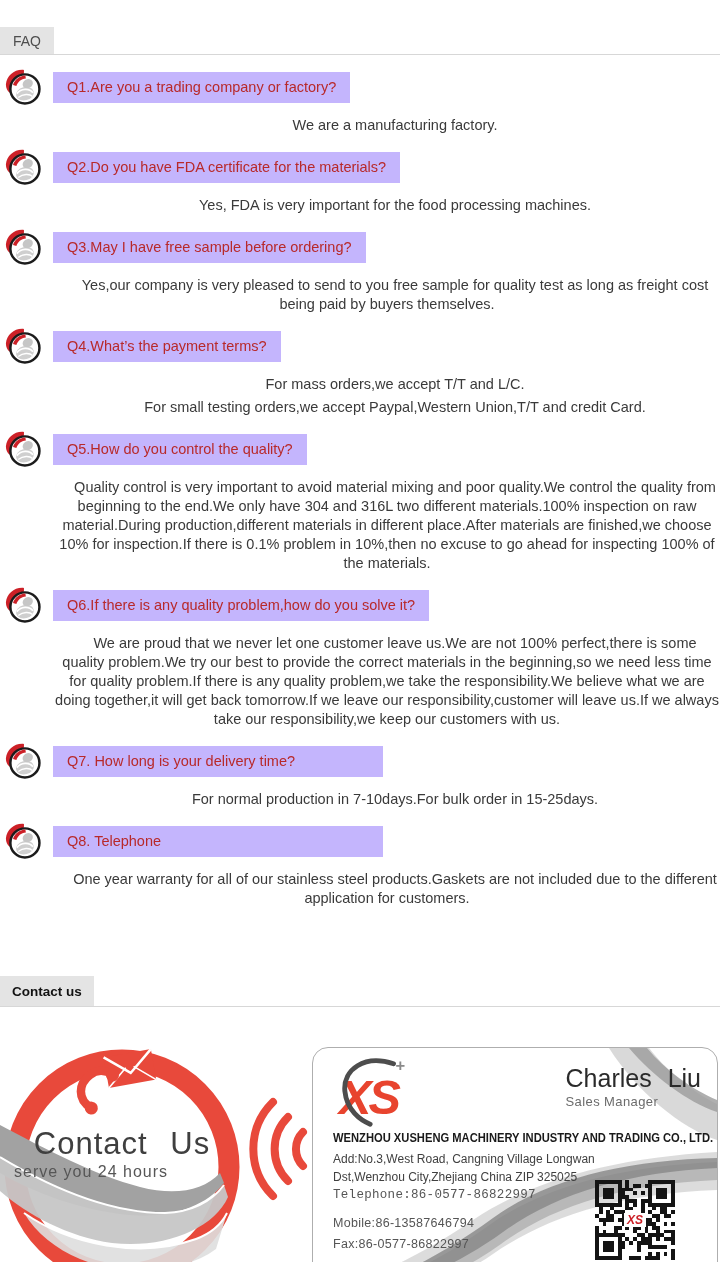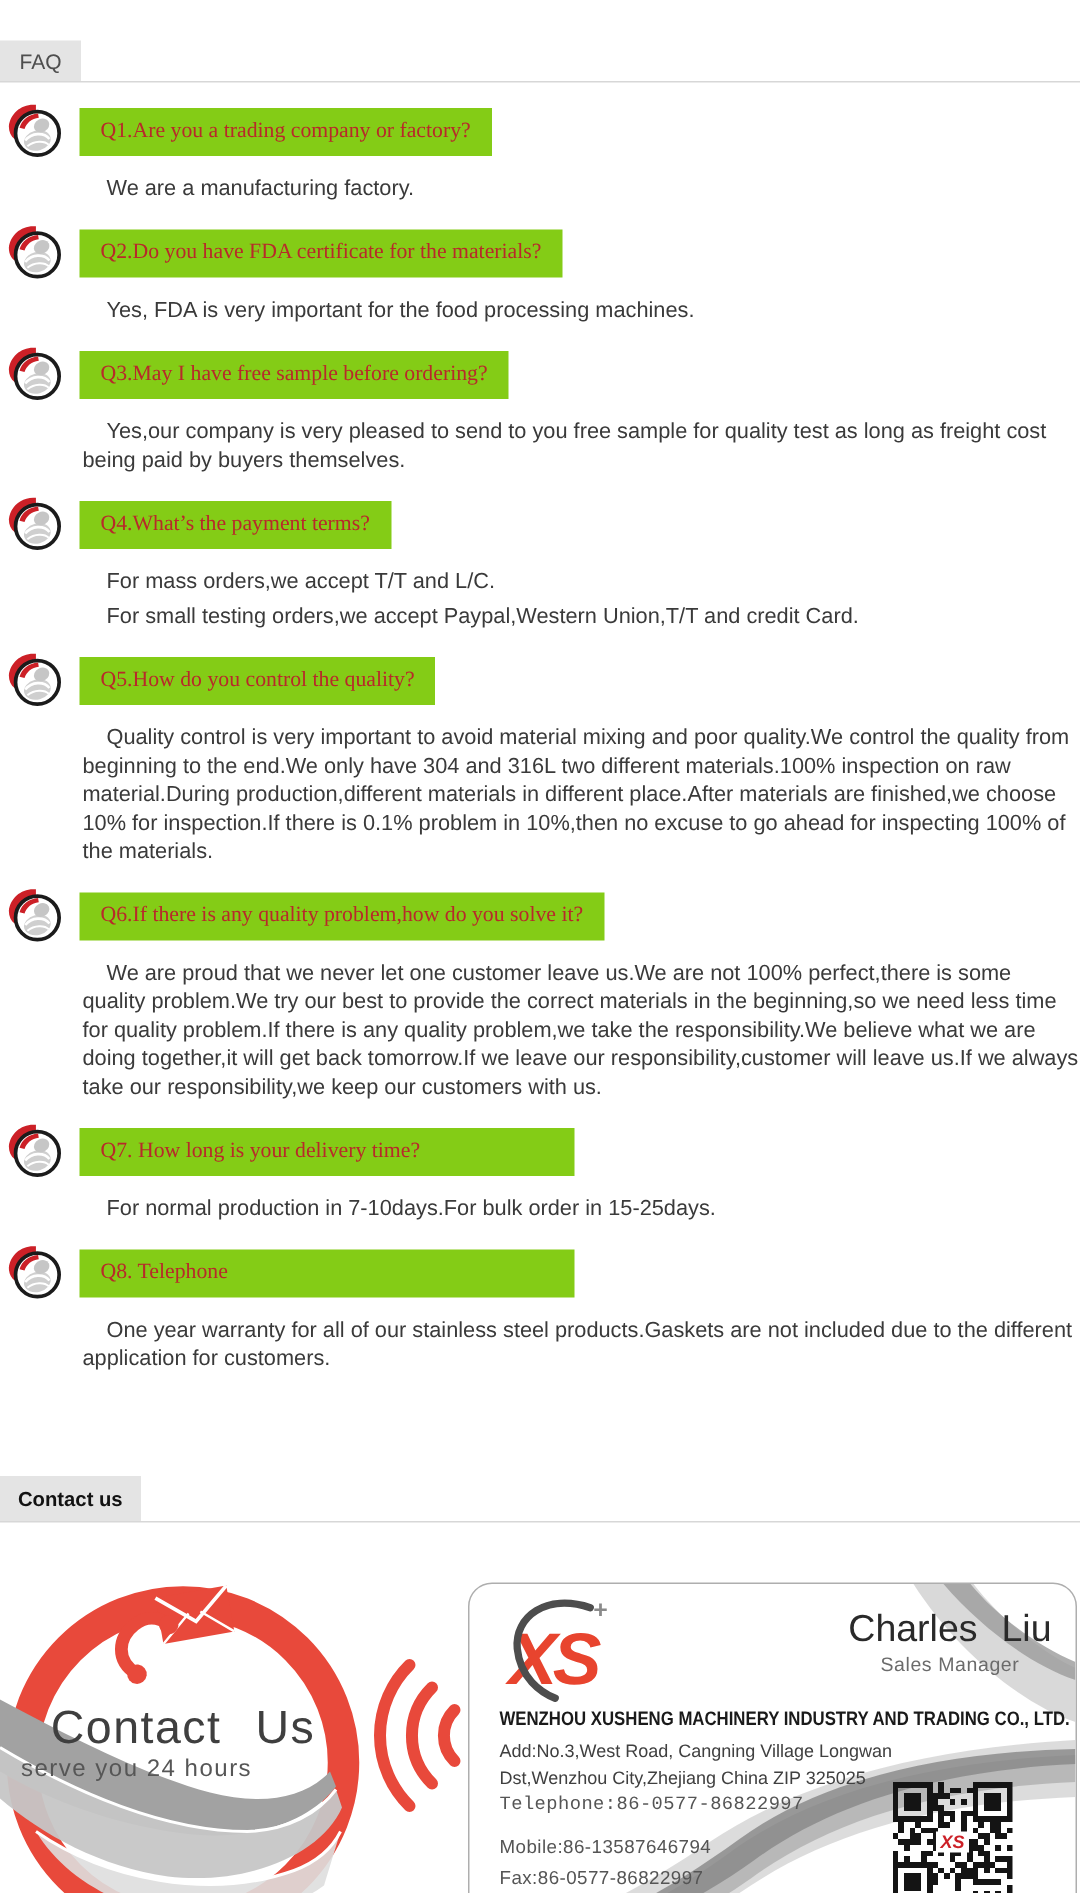--- a/index.html
+++ b/index.html
@@ -5,35 +5,35 @@
   html,body{margin:0;padding:0;background:#fff;}
   .page{width:720px;min-height:1262px;background:#fff;font-family:"Liberation Sans",sans-serif;padding-top:27px;box-sizing:border-box;overflow:hidden;}
   
   .tabbar{border-bottom:1px solid #d7d7d7;}
   .tab{display:inline-block;background:#e4e4e4;padding:6px 13px 5px;font-size:14px;color:#4e4e4e;}
   .tab-bold{font-weight:bold;color:#121212;font-size:13.5px;padding:8px 12px 7px;}
   
   .faq-list{padding-bottom:4px;}
   .faq-item{position:relative;margin-top:17px;padding-left:53px;}
   .op-icon{position:absolute;left:4px;top:-4px;width:38px;height:38px;}
-  .q-box{display:inline-block;background:#84cc16;padding:7px 14px 8px;font-size:14.5px;color:#b8292a;font-family:Liberation Serif, serif;}
+  .q-box{display:inline-block;background:#c4b5fd;padding:7px 14px 8px;font-size:14.5px;color:#b8292a;}
   .q-box.wide{min-width:302px;}
-  .answer{margin:13px 666px 0 2px;margin-right:0;max-width:664px;text-indent:16px;font-size:14.5px;color:#3a3a3a;line-height:19px;}
+  .answer{margin:13px 666px 0 2px;margin-right:0;max-width:664px;text-indent:16px;font-size:14.5px;color:#3a3a3a;line-height:19px;text-align:center;}
   .answer + .answer{margin-top:4px;}
   .contact-bar{margin-top:64px;}
   
   .contact-section{position:relative;height:310px;}
   .badge-svg{position:absolute;left:0;top:0;width:300px;height:310px;}
   .badge-title{position:absolute;left:14px;top:119px;width:216px;text-align:center;font-size:31px;color:#3f3f3f;word-spacing:13px;letter-spacing:1px;}
   .badge-sub{position:absolute;left:14px;top:156px;width:216px;font-size:16px;color:#565656;letter-spacing:1px;}
   .signal{position:absolute;left:246px;top:86px;width:80px;height:112px;z-index:5;}
   .biz-card{position:absolute;left:312px;top:40px;width:404px;height:246px;background:#fff;border:1px solid #aeaeae;border-radius:16px;overflow:hidden;z-index:2;}
   .card-waves{position:absolute;left:0;top:0;width:404px;height:246px;}
   .xs-logo{position:absolute;left:22px;top:8px;width:82px;height:74px;}
-  .card-name{position:absolute;right:16px;top:16px;text-align:center;}
+  .card-name{position:absolute;right:16px;top:16px;text-align:left;}
   .person-name{font-size:25px;color:#2a2a2a;word-spacing:9px;}
   .person-title{font-size:13px;color:#6b6b6b;margin-top:1px;letter-spacing:.4px;}
   .company{position:absolute;left:20px;top:82px;font-weight:bold;font-size:13px;color:#1a1a1a;white-space:nowrap;transform:scaleX(.86);transform-origin:left center;}
   .address{position:absolute;left:20px;top:102px;width:316px;font-size:12px;color:#404040;line-height:1.5;}
   .contact-line{position:absolute;left:20px;font-size:12.5px;color:#555;letter-spacing:.3px;}
   .tel{top:140px;font-family:Liberation Mono, monospace;} .mob{top:168px;} .fax{top:189px;}
   .qr-wrap{position:absolute;right:42px;top:132px;width:80px;height:80px;}
   .qr-wrap svg{width:80px;height:80px;shape-rendering:crispEdges;}
   .qr-logo{position:absolute;left:50%;top:50%;transform:translate(-50%,-50%);background:#fff;color:#cc2027;font-size:12px;font-weight:bold;font-style:italic;padding:1px 3px;line-height:1;}
 </style>

